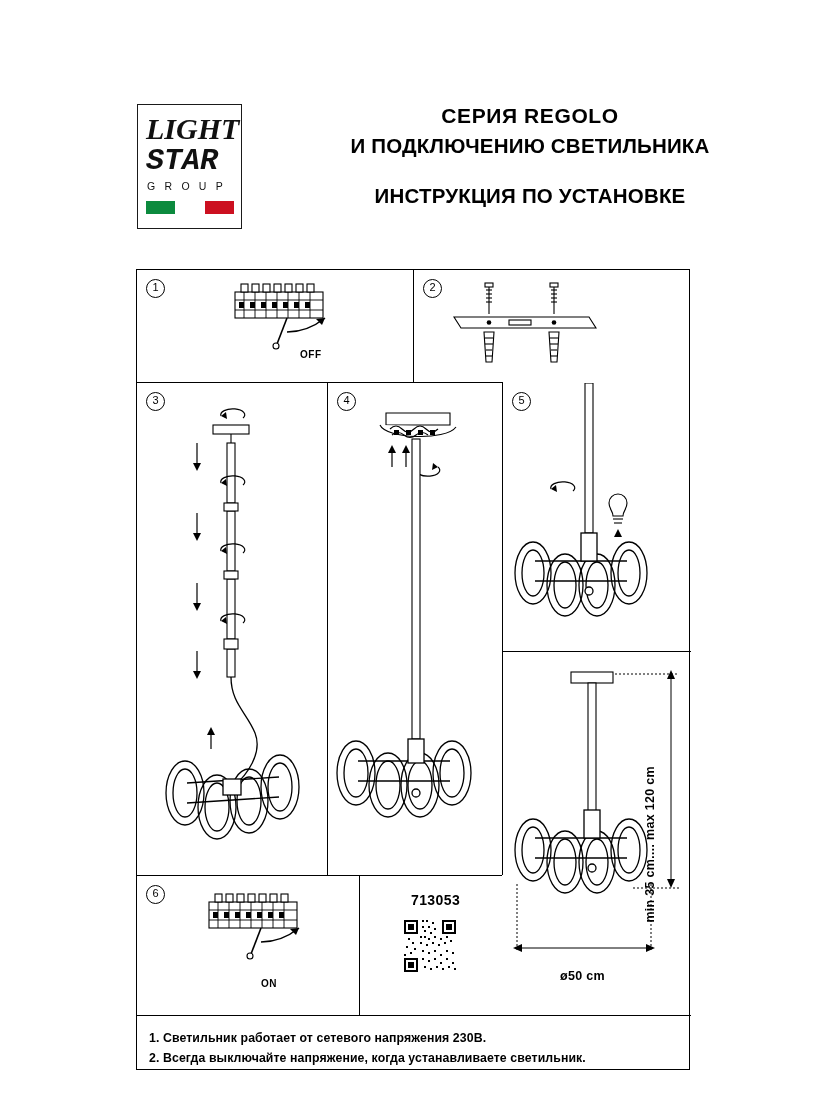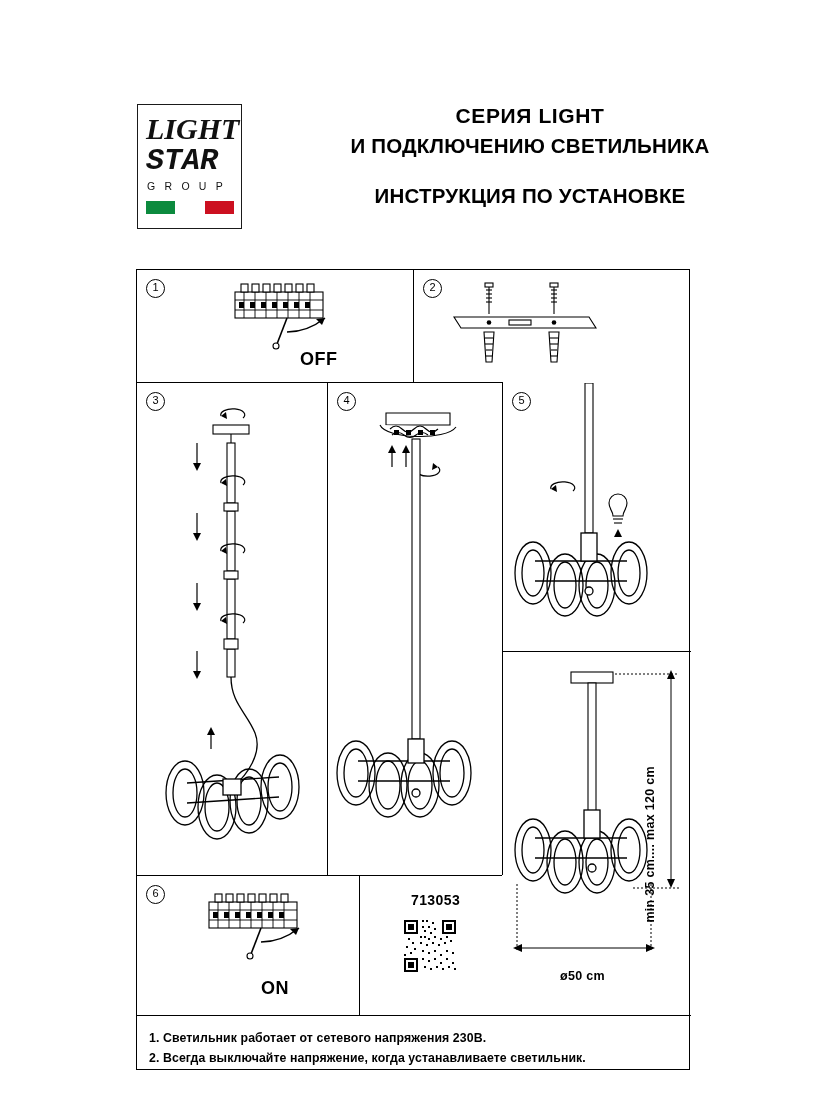--- a/index.html
+++ b/index.html
@@ -123,21 +123,21 @@
     border-radius: 50%;
     font-size: 11px;
     line-height: 15px;
     text-align: center;
     background: #fff;
     font-family: "Liberation Sans", sans-serif;
   }
 
   .label-text {
     position: absolute;
-    font-size: 18px;
+    font-size: 10px;
     font-weight: bold;
     letter-spacing: 0.5px;
   }
 
   .dim-text {
     position: absolute;
     font-size: 12.5px;
     font-weight: bold;
     letter-spacing: 0.3px;
   }
@@ -179,21 +179,21 @@
     <div class="logo-star">STAR</div>
     <div class="logo-group">G R O U P</div>
     <div class="logo-flag">
       <span class="flag-g"></span>
         <span class="flag-w"></span>
         <span class="flag-r"></span>
     </div>
   </div>
 
   <div class="title-block">
-    <div class="title-series">СЕРИЯ LIGHT</div>
+    <div class="title-series">СЕРИЯ REGOLO</div>
     <div class="title-instruction" style="margin-top:0;">И ПОДКЛЮЧЕНИЮ СВЕТИЛЬНИКА</div>
     <div class="title-instruction">ИНСТРУКЦИЯ ПО УСТАНОВКЕ</div>
   </div>
 </div>
 
 <div class="frame">
 
   <div class="div-line" style="left:0; top:112px; width:365px; height:1.4px;"></div>
   <div class="div-line" style="left:276px; top:0; width:1.4px; height:112px;"></div>
   <div class="div-line" style="left:190px; top:112px; width:1.4px; height:493px;"></div>

